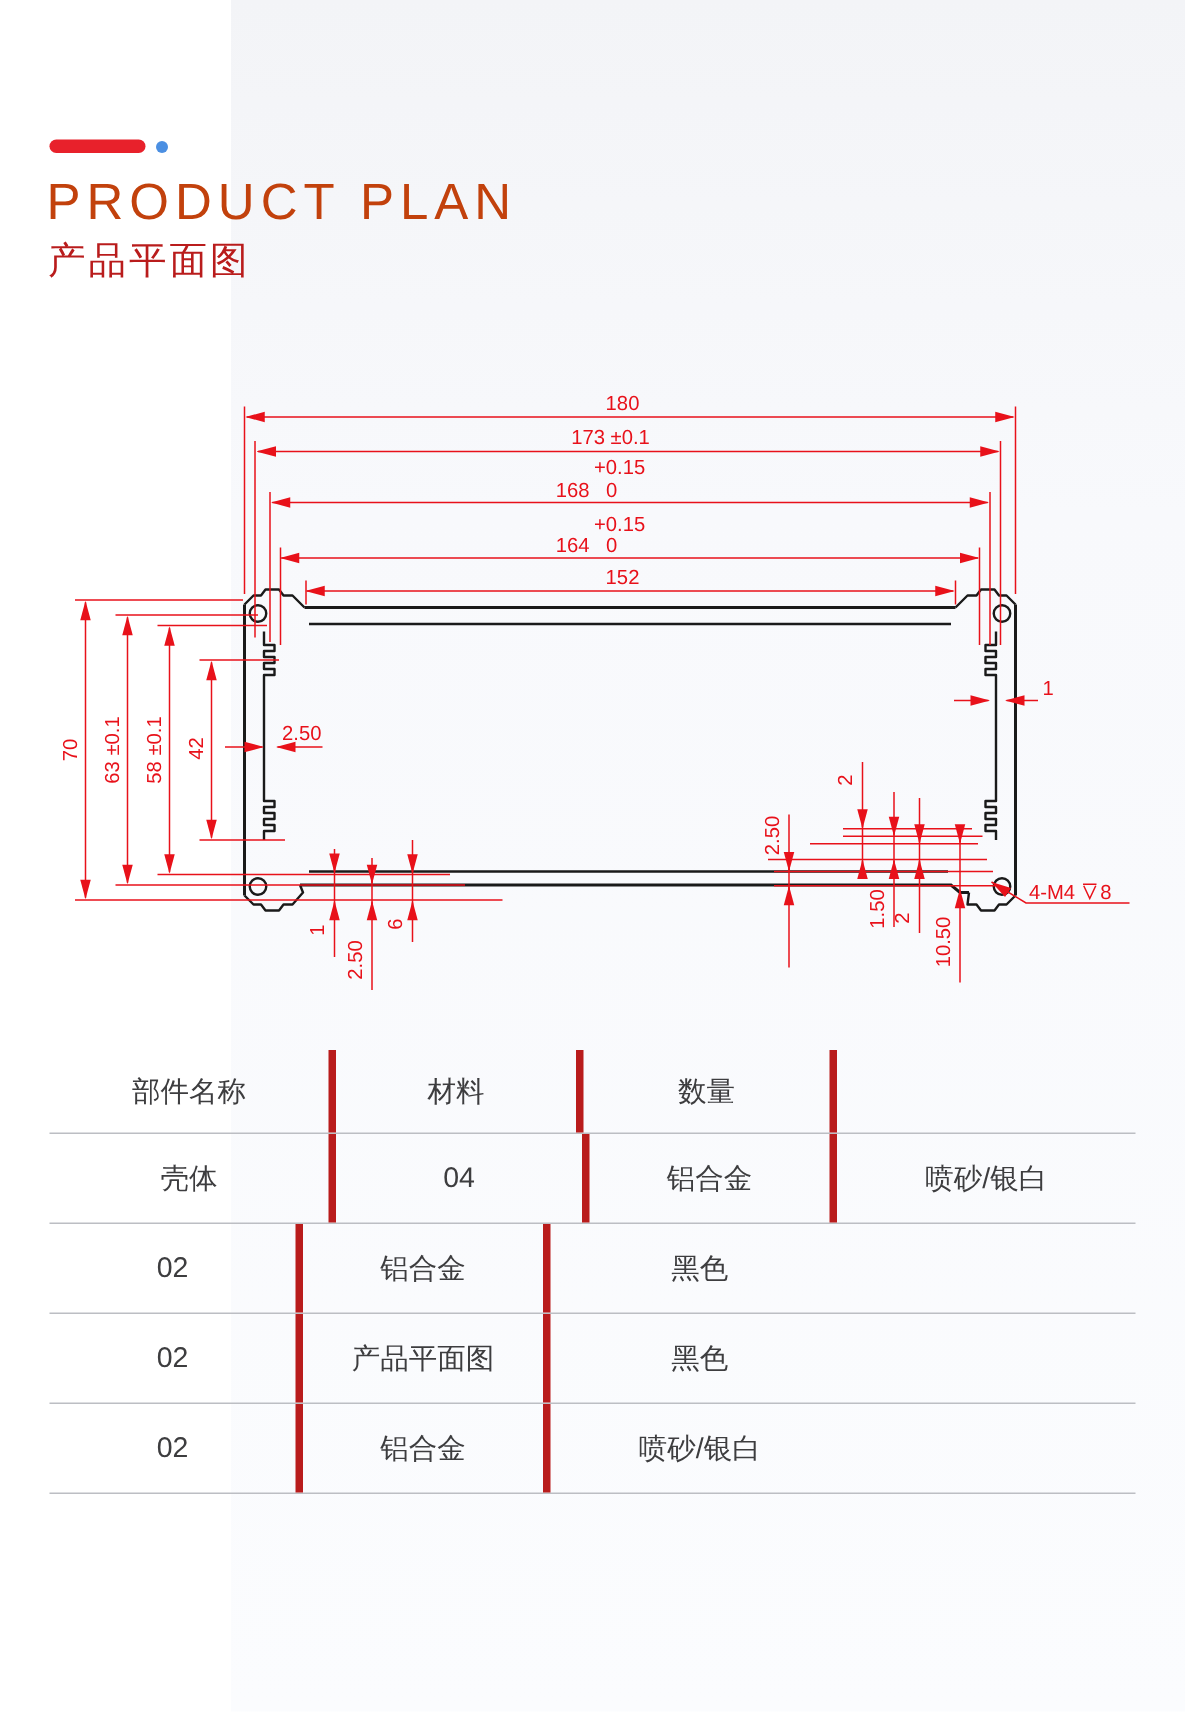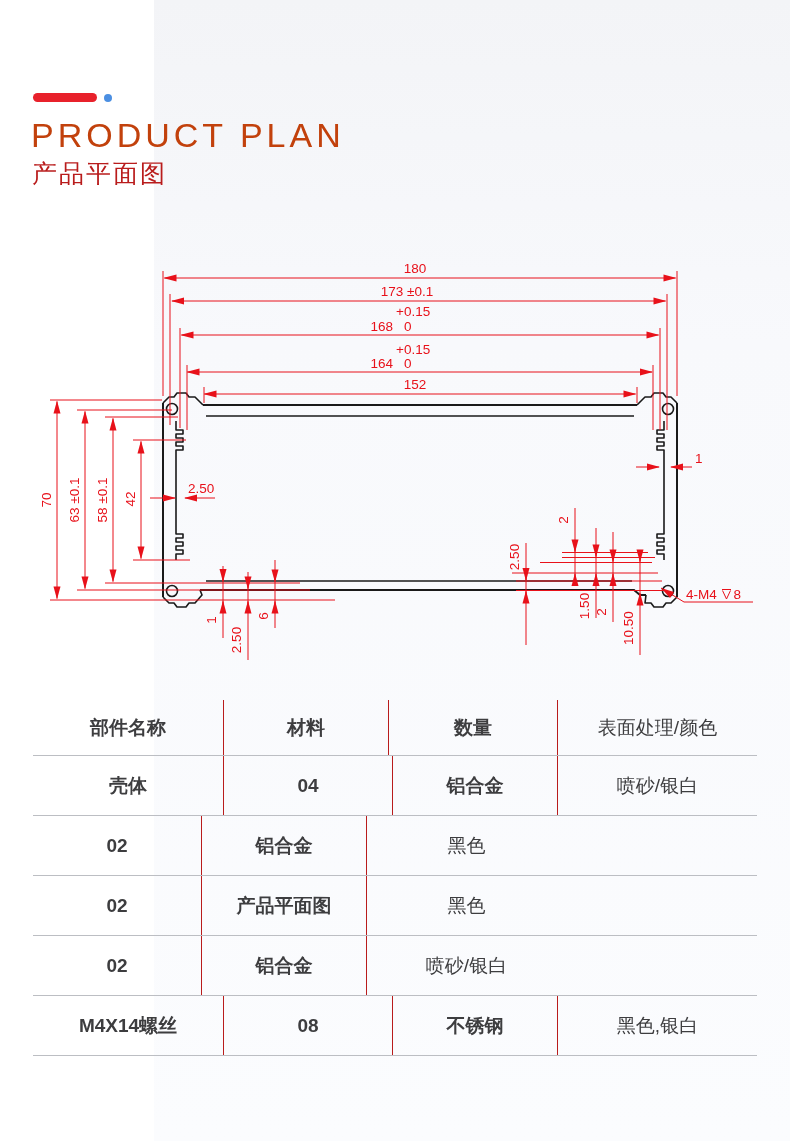--- a/index.html
+++ b/index.html
@@ -18,21 +18,21 @@
   svg.drawing .blk2{stroke:#1a1a1a;stroke-width:2;fill:none;}
   svg.drawing .red{stroke:#e8111a;stroke-width:1;fill:none;}
   svg.drawing text{fill:#e8111a;font-size:13.5px;font-family:"Liberation Sans","DejaVu Sans",sans-serif;}
   
   .parts-table{position:absolute;left:33px;top:700px;width:724px;z-index:2;
        color:#3d3d3f;font-size:19px;}
   .tr{display:flex;align-items:stretch;}
   .td{display:flex;align-items:center;justify-content:center;text-align:center;
       box-sizing:border-box;}
   .c0{width:191px;} .c1{width:169px;} .c2{width:165px;} .c3{width:199px;}
-  .vline{border-right:1px solid #b91c1c;font-weight:bold;}
+  .vline{border-right:5px solid #b91c1c;}
   .hline{border-bottom:1px solid #bcbec3;}
   .hrow{height:55px;} .drow{height:59px;}
 </style>
 </head>
 <body>
 
 <div class="bg-tint"></div>
 
 <div class="brand-bar" style="background:#e8212b;"></div>
 <div class="brand-dot" style="background:#4b8fe2;"></div>
@@ -189,21 +189,20 @@
       <text x="733.5" y="599">8</text>
     </g>
   </g>
 </svg>
 
 <div class="parts-table">
   <div class="tr hrow hline">
     <div class="td c0 vline">部件名称</div>
     <div class="td c2 vline">材料</div>
     <div class="td c1 vline">数量</div>
-    <div class="td c3">表面处理/颜色</div>
   </div>
   <div class="tr drow hline">
     <div class="td c0 vline">壳体</div>
     <div class="td c1 vline">04</div>
     <div class="td c2 vline">铝合金</div>
     <div class="td c3">喷砂/银白</div>
   </div>
   <div class="tr drow hline">
     <div class="td c1 vline">02</div>
     <div class="td c2 vline">铝合金</div>
@@ -212,19 +211,13 @@
   <div class="tr drow hline">
     <div class="td c1 vline">02</div>
     <div class="td c2 vline">产品平面图</div>
     <div class="td c3">黑色</div>
   </div>
   <div class="tr drow hline">
     <div class="td c1 vline">02</div>
     <div class="td c2 vline">铝合金</div>
     <div class="td c3">喷砂/银白</div>
   </div>
-  <div class="tr drow hline">
-    <div class="td c0 vline">M4X14螺丝</div>
-    <div class="td c1 vline">08</div>
-    <div class="td c2 vline">不锈钢</div>
-    <div class="td c3">黑色,银白</div>
-  </div>
 </div>
 
 </body></html>

